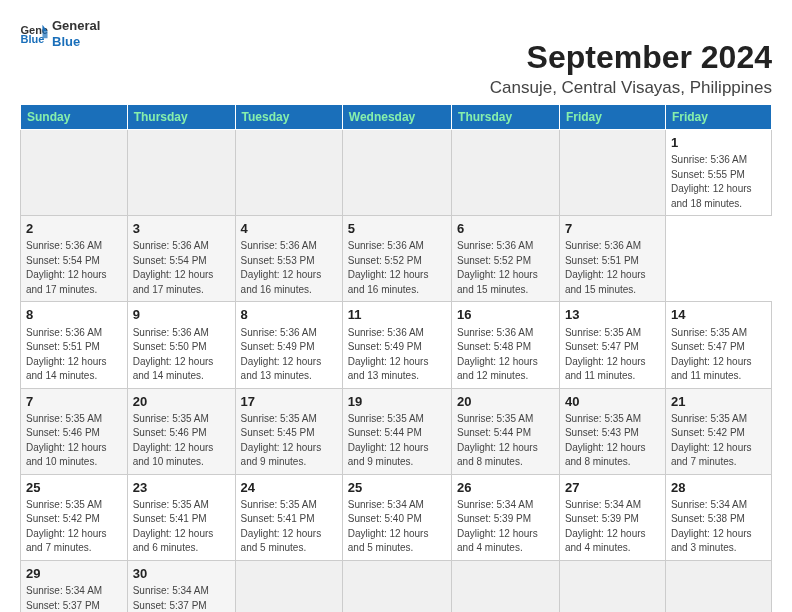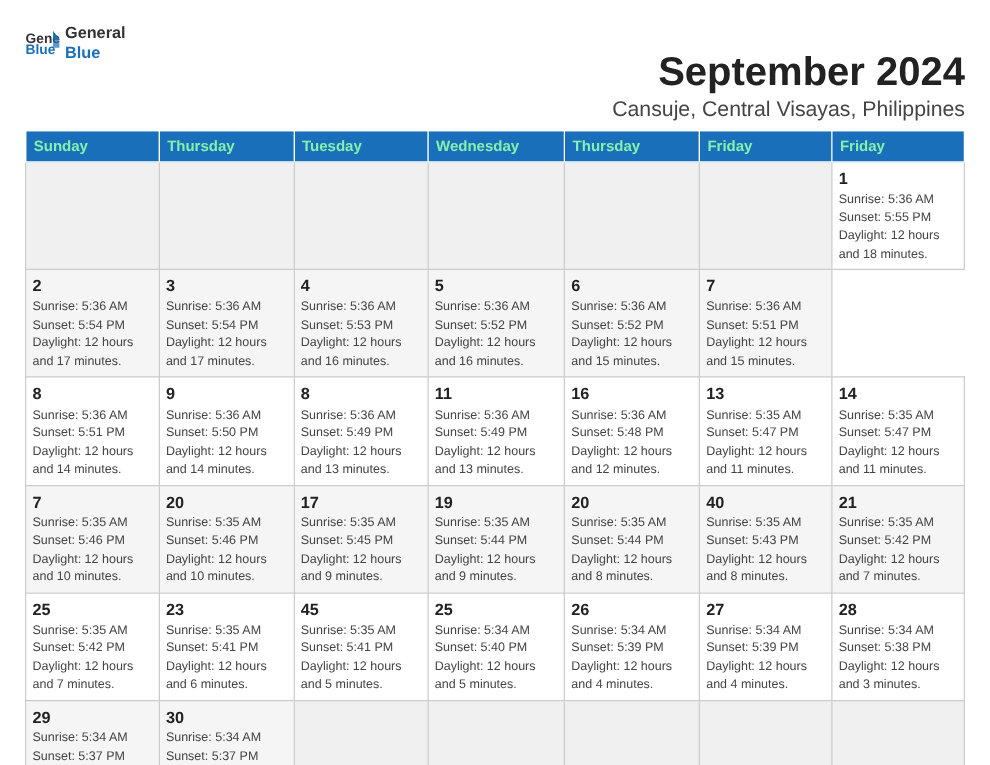--- a/index.html
+++ b/index.html
@@ -227,21 +227,21 @@
         <tr>
           <td>
             <span class="day-num">25</span>
             <div class="day-info">Sunrise: 5:35 AM<br>Sunset: 5:42 PM<br>Daylight: 12 hours and 7 minutes.</div>
           </td>
           <td>
             <span class="day-num">23</span>
             <div class="day-info">Sunrise: 5:35 AM<br>Sunset: 5:41 PM<br>Daylight: 12 hours and 6 minutes.</div>
           </td>
           <td>
-            <span class="day-num">45</span>
+            <span class="day-num">24</span>
             <div class="day-info">Sunrise: 5:35 AM<br>Sunset: 5:41 PM<br>Daylight: 12 hours and 5 minutes.</div>
           </td>
           <td>
             <span class="day-num">25</span>
             <div class="day-info">Sunrise: 5:34 AM<br>Sunset: 5:40 PM<br>Daylight: 12 hours and 5 minutes.</div>
           </td>
           <td>
             <span class="day-num">26</span>
             <div class="day-info">Sunrise: 5:34 AM<br>Sunset: 5:39 PM<br>Daylight: 12 hours and 4 minutes.</div>
           </td>

